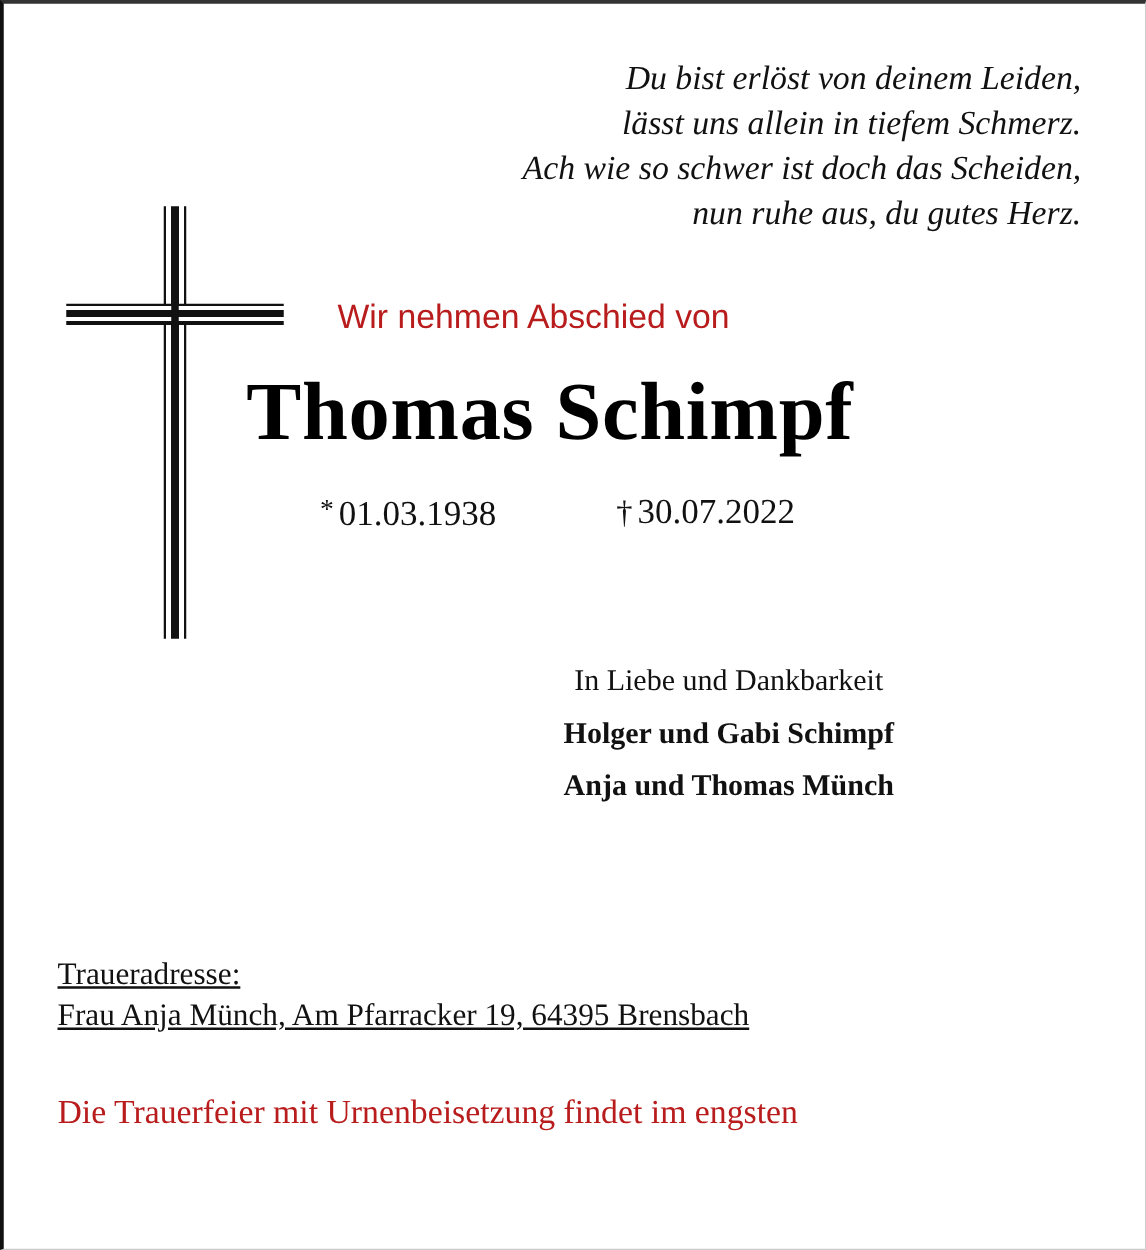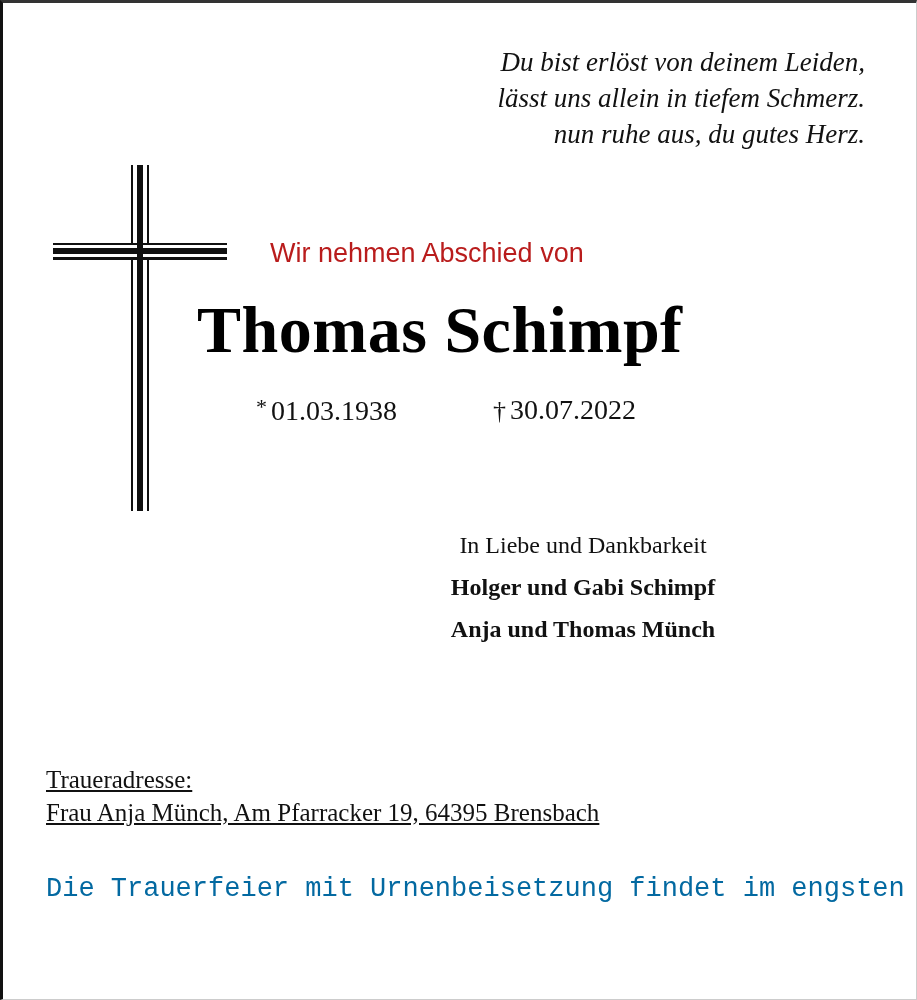--- a/index.html
+++ b/index.html
@@ -139,36 +139,37 @@
       font-size: 25px;
       line-height: 33px;
       color: #111;
       white-space: nowrap;
       text-decoration: underline;
     }
     .note {
       position: absolute;
       left: 46px;
       top: 870px;
-      font-family: Liberation Mono, monospace;
+      font-family: Liberation Serif, serif;
       font-size: 27px;
       line-height: 38px;
-      color: #0369a1;
+      color: #b91c1c;
       white-space: nowrap;
       text-align: right;
     }
   </style>
 </head>
 <body>
 
 <div class="frame"></div>
 
 <div class="poem">
   <div>Du bist erlöst von deinem Leiden,</div>
   <div>lässt uns allein in tiefem Schmerz.</div>
+  <div>Ach wie so schwer ist doch das Scheiden,</div>
   <div>nun ruhe aus, du gutes Herz.</div>
 </div>
 
 <div class="cross">
   <div class="v"></div>
   <div class="h"></div>
   <div class="center"></div>
 </div>
 
 <div class="intro">Wir nehmen Abschied von</div>

